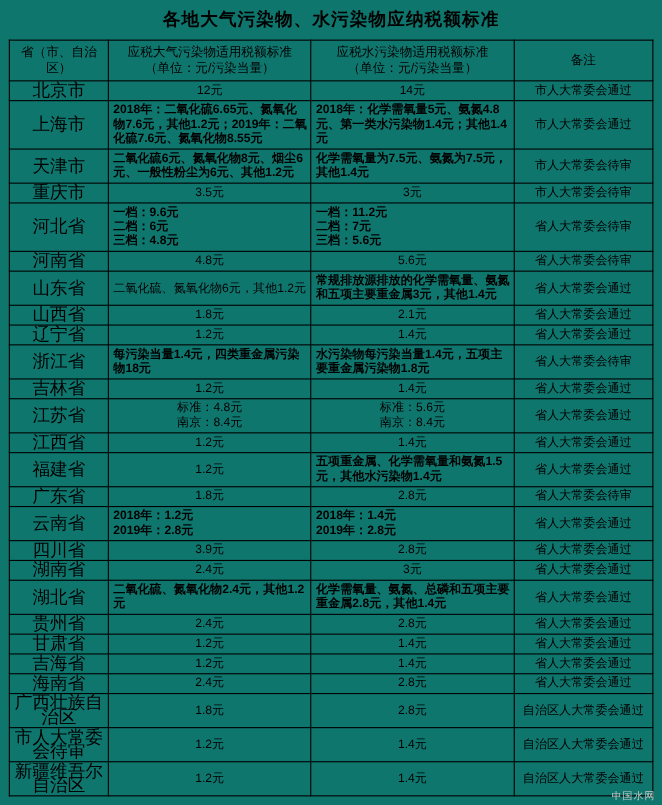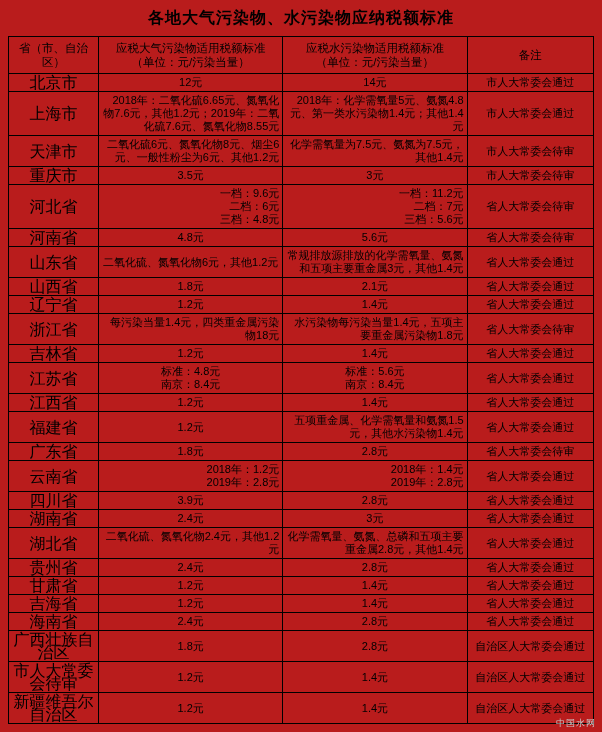--- a/index.html
+++ b/index.html
@@ -2,21 +2,21 @@
 <html><head>
 <meta charset="utf-8">
 <style>
   html,body{margin:0;padding:0;background:#ffffff;}
   body{
     width:602px;
     font-family:"Liberation Sans","DejaVu Sans",sans-serif;
     color:#000;
     -webkit-font-smoothing:none;
   }
-  .page{width:602px;min-height:732px;position:relative;background:#b91c1c;}
+  .page{width:602px;min-height:732px;position:relative;background:#0f766e;}
   .title{
     text-align:center;
     font-size:16px;
     font-weight:bold;
     letter-spacing:1px;
     padding:8px 0 7px 0;
   }
   table{
     border-collapse:collapse;
     width:586px;
@@ -38,21 +38,21 @@
     font-size:11.5px;
     line-height:14px;
     padding:4px 3px;
   }
   .col-prov{width:84px;}
   .col-air{width:172px;}
   .col-water{width:172px;}
   .col-note{width:118px;}
   td.prov{font-size:16px;}
   td.note{font-size:11px;}
-  td.lead{text-align:right;padding-left:4px;}
+  td.lead{text-align:left;padding-left:4px;font-weight:bold;}
   .wm{
     position:absolute;
     right:6px;
     bottom:2px;
     font-size:9px;
     color:#c9c9c9;
     letter-spacing:1px;
   }
 </style>
 </head>

